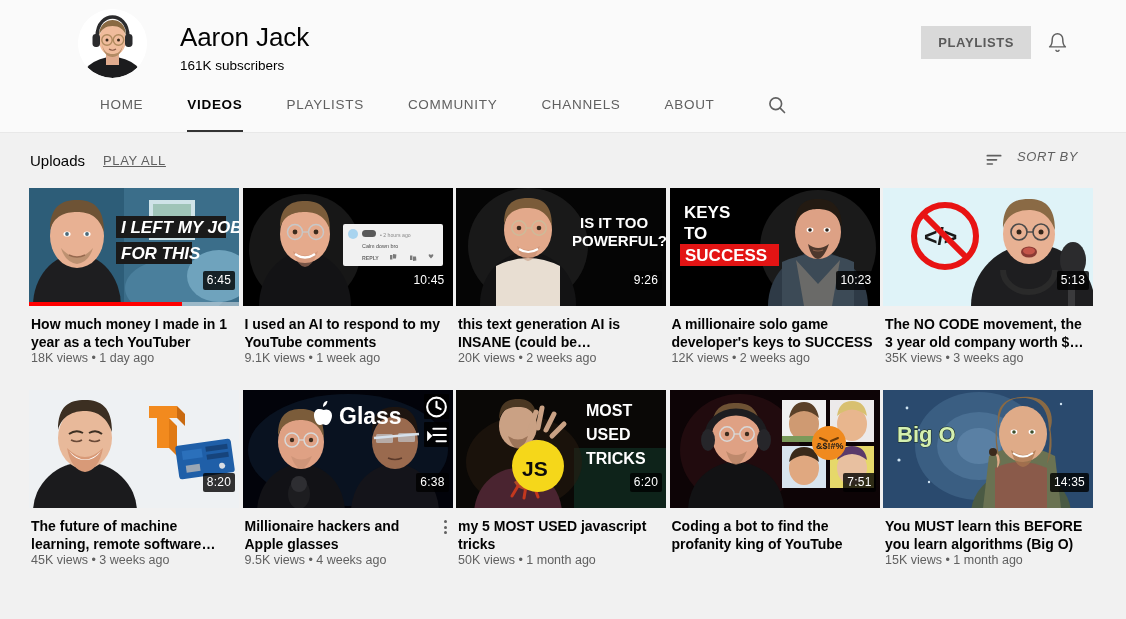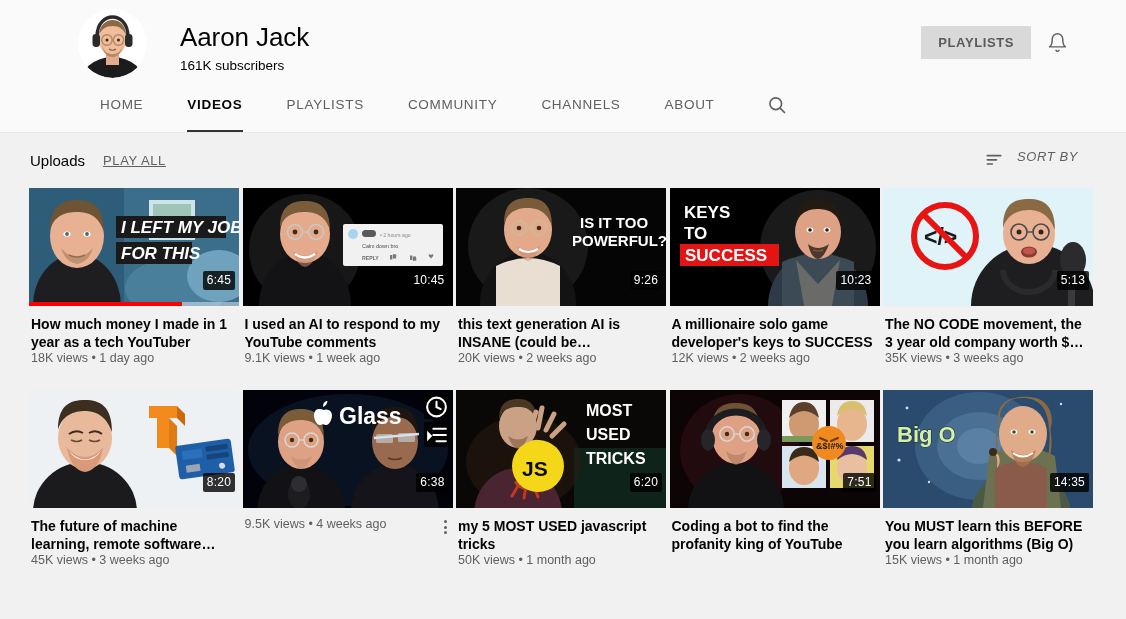--- a/index.html
+++ b/index.html
@@ -579,20 +579,21 @@
           <svg width="15" height="15" viewBox="0 0 24 24" stroke="#ffffff" stroke-width="2" stroke-linecap="round" fill="none">
             <line x1="9" y1="6" x2="21" y2="6"></line>
             <line x1="9" y1="12" x2="21" y2="12"></line>
             <line x1="12" y1="18" x2="21" y2="18"></line>
             <polygon points="3,8 3,18 8,13" fill="#ffffff" stroke="none"></polygon>
           </svg>
         </div>
       </div>
     </div>
     <div class="video-meta">
+      <div class="video-title">Millionaire hackers and Apple glasses</div>
       <div class="video-stats">9.5K views • 4 weeks ago</div>
       <div class="menu-button">
         <span class="menu-dot"></span>
         <span class="menu-dot"></span>
         <span class="menu-dot"></span>
       </div>
     </div>
   </div>
 
   <div class="video-card">

